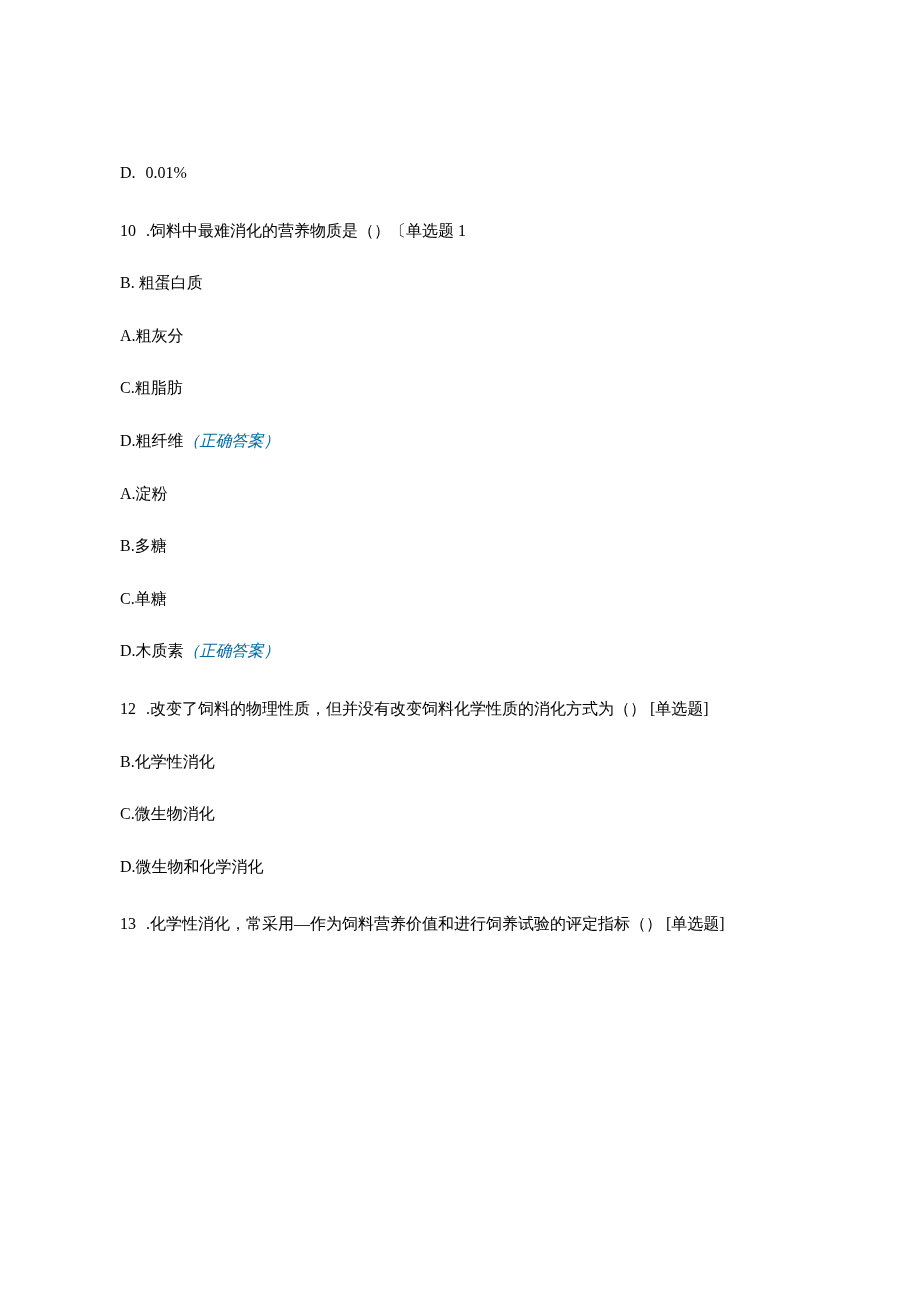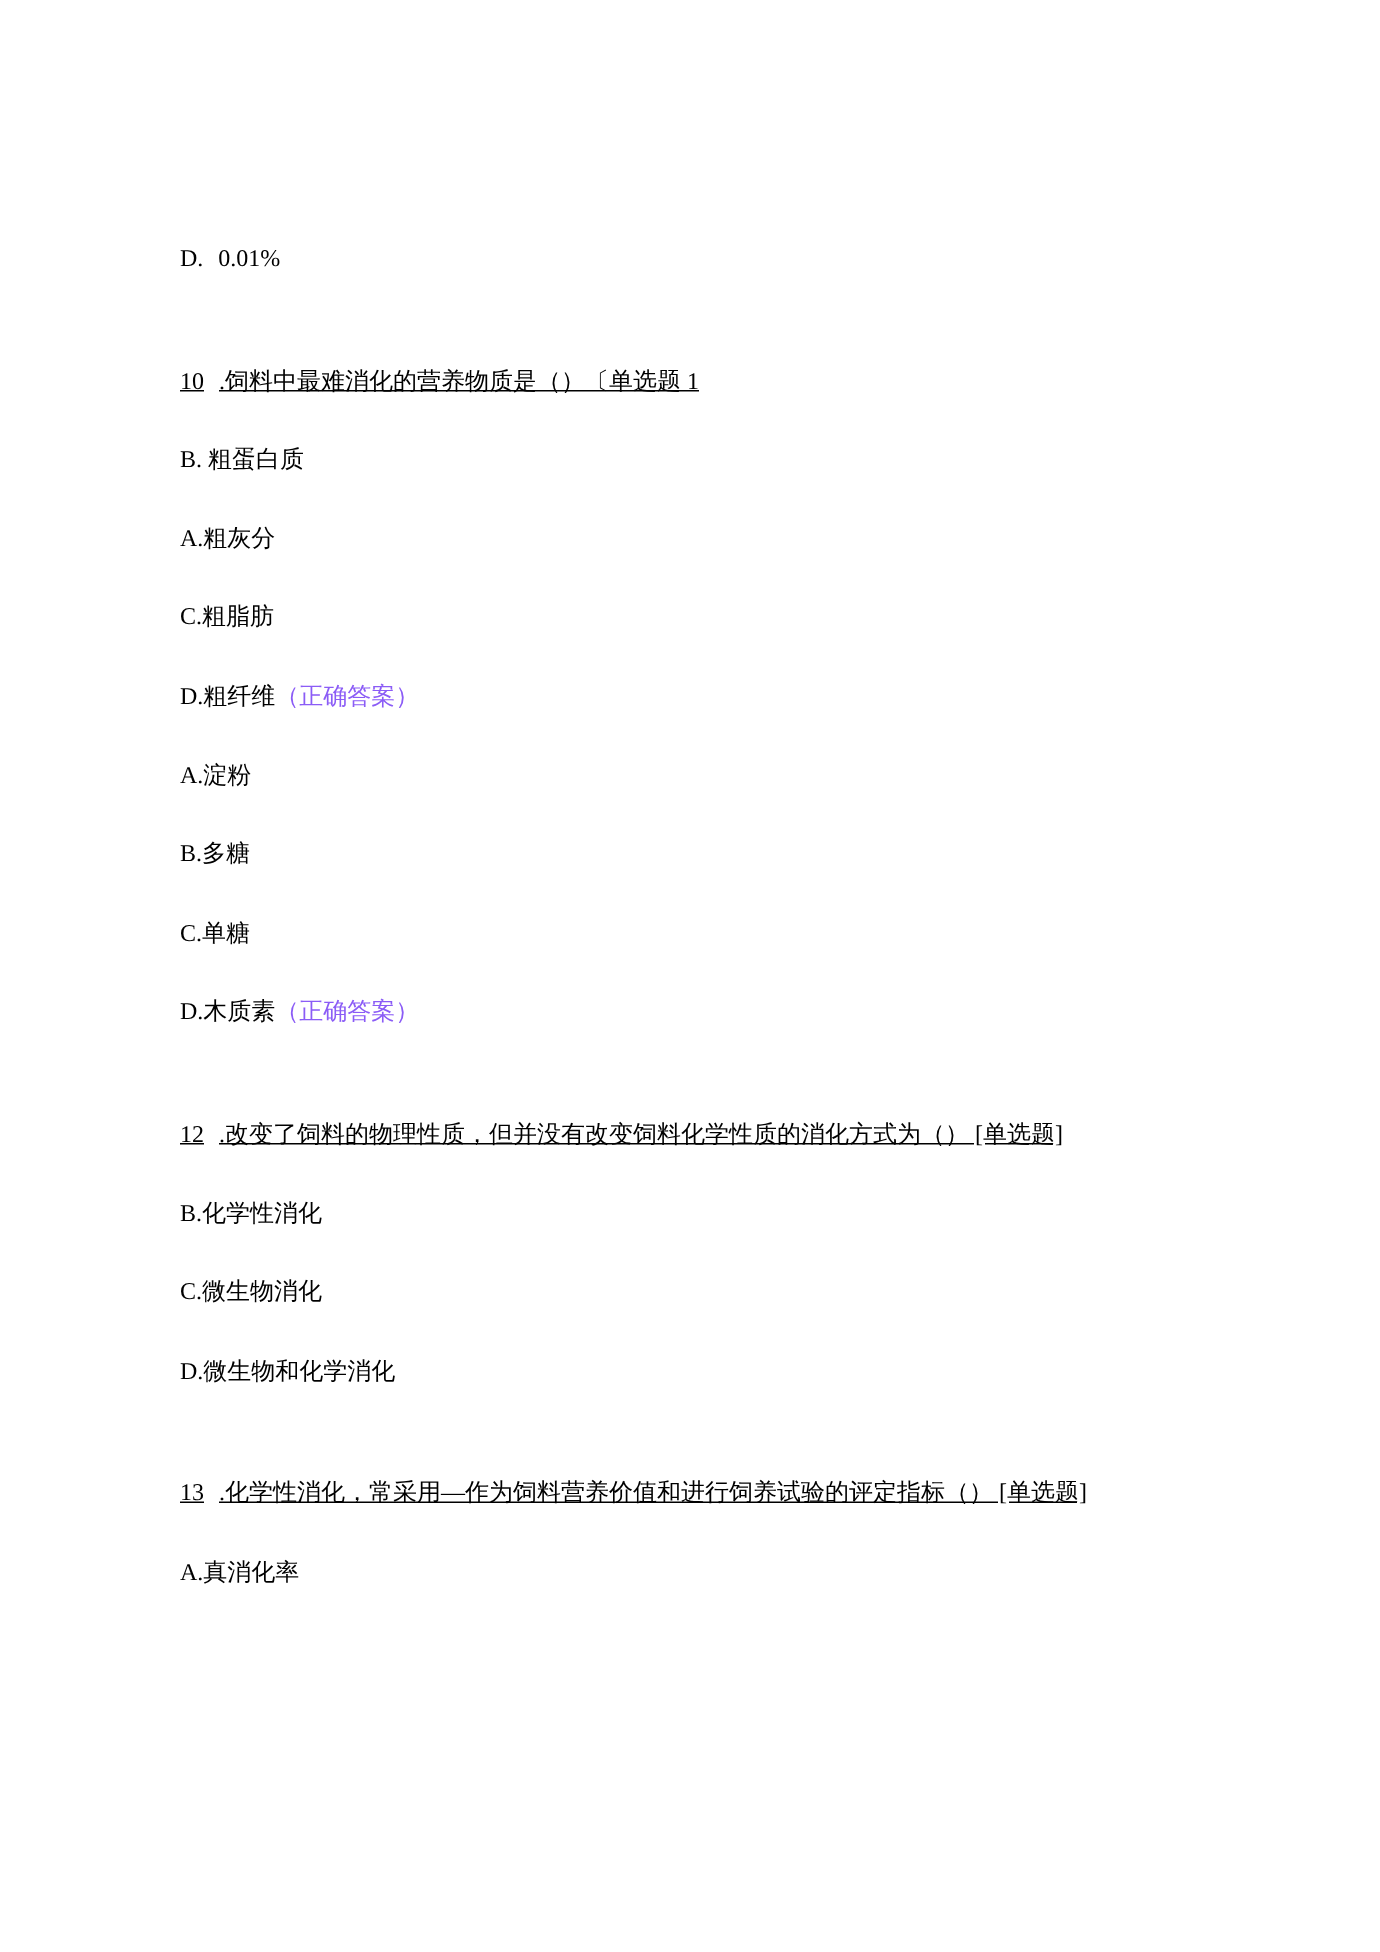--- a/index.html
+++ b/index.html
@@ -14,26 +14,26 @@
   .page {
     width: 920px;
     min-height: 1301px;
     box-sizing: border-box;
     padding: 160px 120px 200px 120px;
   }
   .line {
     margin-bottom: 27px;
   }
   .question {
-    margin-top: 56px;
+    margin-top: 32px;
     margin-bottom: 27px;
-    text-decoration: underline;
   }
   .correct {
-    color: #8b5cf6;
+    color: #0369a1;
+    font-style: italic;
   }
   .spacer {
     display: inline-block;
     width: 10px;
   }
 </style>
 </head>
 <body>
 
 <div class="page">
@@ -50,16 +50,15 @@
       <div class="line"><span>D.</span><span>粗纤维</span><span class="correct">（正确答案）</span></div>
       <div class="line"><span>A.</span><span>淀粉</span></div>
       <div class="line"><span>B.</span><span>多糖</span></div>
       <div class="line"><span>C.</span><span>单糖</span></div>
       <div class="line"><span>D.</span><span>木质素</span><span class="correct">（正确答案）</span></div>
       <div class="question"><span>12</span><span class="spacer"></span><span>.改变了饲料的物理性质，但并没有改变饲料化学性质的消化方式为（） [单选题]</span></div>
       <div class="line"><span>B.</span><span>化学性消化</span></div>
       <div class="line"><span>C.</span><span>微生物消化</span></div>
       <div class="line"><span>D.</span><span>微生物和化学消化</span></div>
       <div class="question"><span>13</span><span class="spacer"></span><span>.化学性消化，常采用—作为饲料营养价值和进行饲养试验的评定指标（） [单选题]</span></div>
-      <div class="line"><span>A.</span><span>真消化率</span></div>
     </div>
 
 </div>
 
 </body></html>

